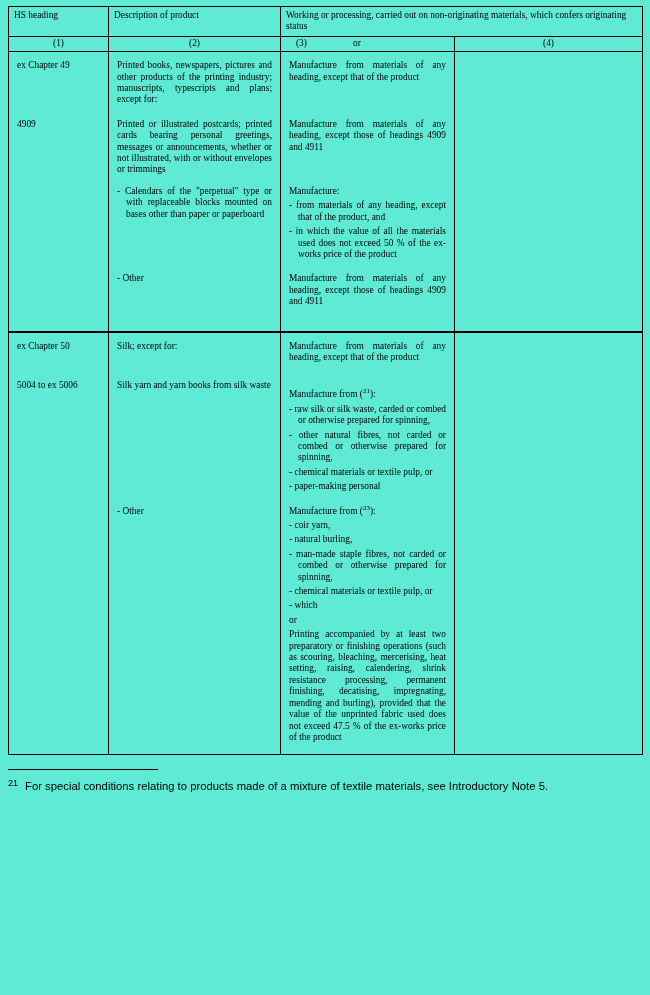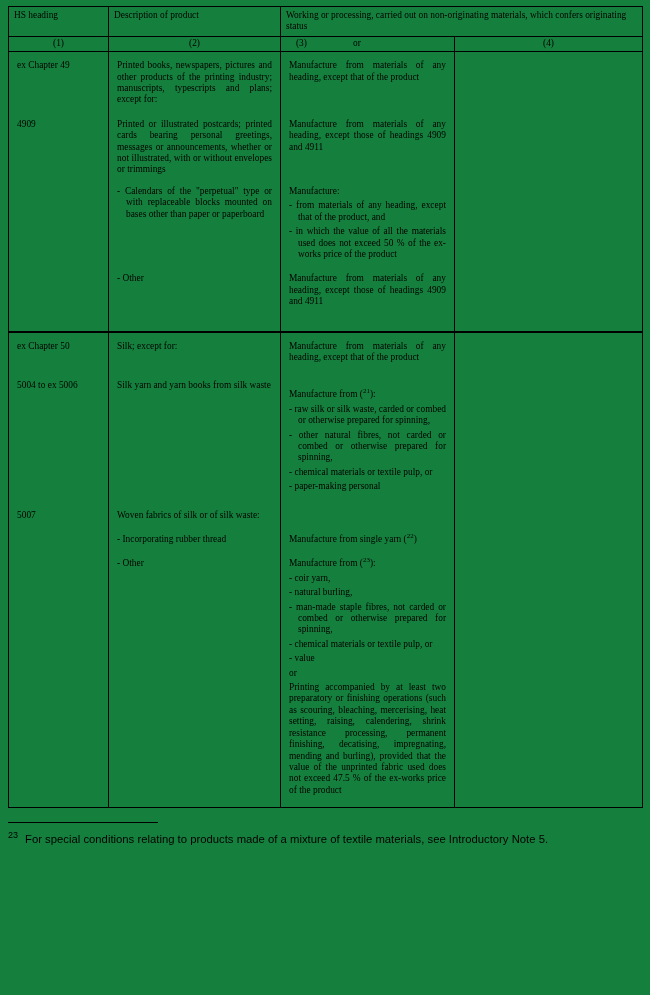--- a/index.html
+++ b/index.html
@@ -1,17 +1,17 @@
 <!DOCTYPE html>
 <html><head>
 <meta charset="utf-8">
 <style>
   html,body{margin:0;padding:0;background:#ffffff;}
   .page{
-    width:650px;height:995px;background:#15803d;position:relative;overflow:hidden;
+    width:650px;height:995px;background:#5eead4;position:relative;overflow:hidden;
     font-family:"Liberation Serif","DejaVu Serif",serif;color:#000;
   }
   table.rules{
     border-collapse:collapse;table-layout:fixed;
     width:634px;margin:6px 0 0 8px;
     border:1px solid #000;
   }
   table.rules th, table.rules td{
     border-left:1px solid #000;border-right:1px solid #000;
     vertical-align:top;padding:2px 5px;
@@ -151,63 +151,43 @@
             <p><span>Manufacture from (</span><sup class="ref">21</sup><span>):</span></p>
             <p class="item">- raw silk or silk waste, carded or combed or otherwise prepared for spinning,</p>
             <p class="item">- other natural fibres, not carded or combed or otherwise prepared for spinning,</p>
             <p class="item">- chemical materials or textile pulp, or</p>
             <p class="item">- paper-making personal</p>
           </div>
         </td>
         <td class="c-col4"></td>
       </tr>
 
-      <tr class="pad-md">
-        <td class="c-hs">
-            <p>5007</p>
-          </td>
-        <td class="c-desc">
-            <p>Woven fabrics of silk or of silk waste:</p>
-          </td>
-        <td class="c-rule"></td>
-        <td class="c-col4"></td>
-      </tr>
 
-      <tr class="pad-sm">
-        <td class="c-hs"></td>
-        <td class="c-desc">
-            <p class="item">- Incorporating rubber thread</p>
-          </td>
-        <td class="c-rule">
-          <p><span>Manufacture from single yarn (</span><sup class="ref">22</sup><span>)</span></p>
-        </td>
-        <td class="c-col4"></td>
-      </tr>
 
       <tr class="pad-sm last">
         <td class="c-hs"></td>
         <td class="c-desc">
             <p class="item">- Other</p>
           </td>
         <td class="c-rule">
           <p><span>Manufacture from (</span><sup class="ref">23</sup><span>):</span></p>
           <p class="item">- coir yarn,</p>
           <p class="item">- natural burling,</p>
           <p class="item">- man-made staple fibres, not carded or combed or otherwise prepared for spinning,</p>
           <p class="item">- chemical materials or textile pulp, or</p>
-          <p class="item">- value</p>
+          <p class="item">- which</p>
           <p>or</p>
           <p>Printing accompanied by at least two preparatory or finishing operations (such as scouring, bleaching, mercerising, heat setting, raising, calendering, shrink resistance processing, permanent finishing, decatising, impregnating, mending and burling), provided that the value of the unprinted fabric used does not exceed 47.5 % of the ex-works price of the product</p>
         </td>
         <td class="c-col4"></td>
       </tr>
 
     </tbody>
   </table>
 
   <div class="footnotes">
     <div class="fn-rule"></div>
     <div class="footnote">
-      <sup class="fn-ref">23</sup><span>For special conditions relating to products made of a mixture of textile materials, see Introductory Note 5.</span>
+      <sup class="fn-ref">21</sup><span>For special conditions relating to products made of a mixture of textile materials, see Introductory Note 5.</span>
     </div>
   </div>
 
 </div>
 
 </body></html>

